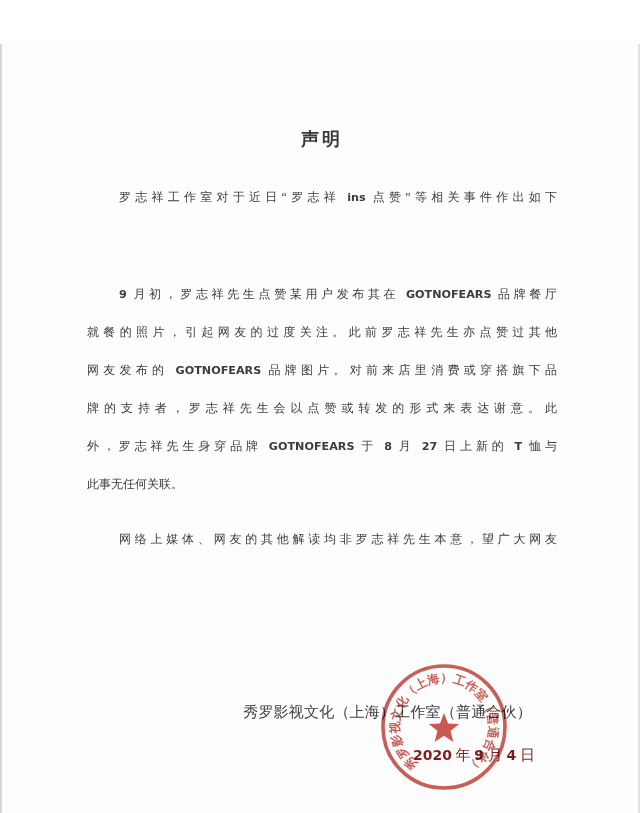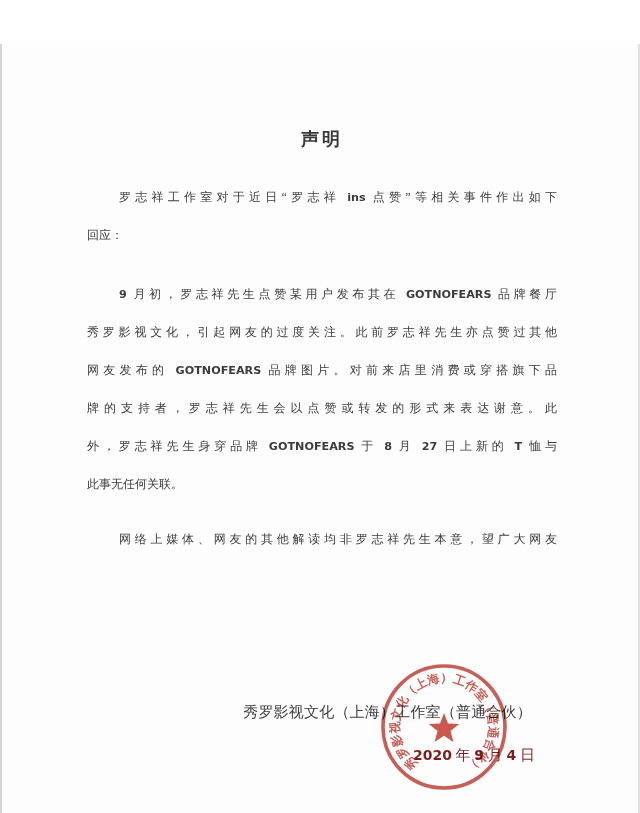--- a/index.html
+++ b/index.html
@@ -85,26 +85,25 @@
 </style>
 </head>
 <body>
 
 <div class="page">
 
   <div class="doc-title">声明</div>
 
   <div class="para p1">
     <div class="line fill indent">罗志祥工作室对于近日“罗志祥 <strong>ins</strong> 点赞”等相关事件作出如下</div>
-    <div class="line last">回应：</div>
   </div>
 
   <div class="para p2">
     <div class="line fill indent"><strong>9</strong> 月初，罗志祥先生点赞某用户发布其在 <strong>GOTNOFEARS</strong> 品牌餐厅</div>
-    <div class="line fill">秀罗影视文化，引起网友的过度关注。此前罗志祥先生亦点赞过其他</div>
+    <div class="line fill">就餐的照片，引起网友的过度关注。此前罗志祥先生亦点赞过其他</div>
     <div class="line fill">网友发布的 <strong>GOTNOFEARS</strong> 品牌图片。对前来店里消费或穿搭旗下品</div>
     <div class="line fill">牌的支持者，罗志祥先生会以点赞或转发的形式来表达谢意。此</div>
     <div class="line fill">外，罗志祥先生身穿品牌 <strong>GOTNOFEARS</strong> 于 <strong>8</strong> 月 <strong>27</strong> 日上新的 <strong>T</strong> 恤与</div>
     <div class="line last">此事无任何关联。</div>
   </div>
 
   <div class="para p3">
     <div class="line fill indent">网络上媒体、网友的其他解读均非罗志祥先生本意，望广大网友</div>
   </div>
 

